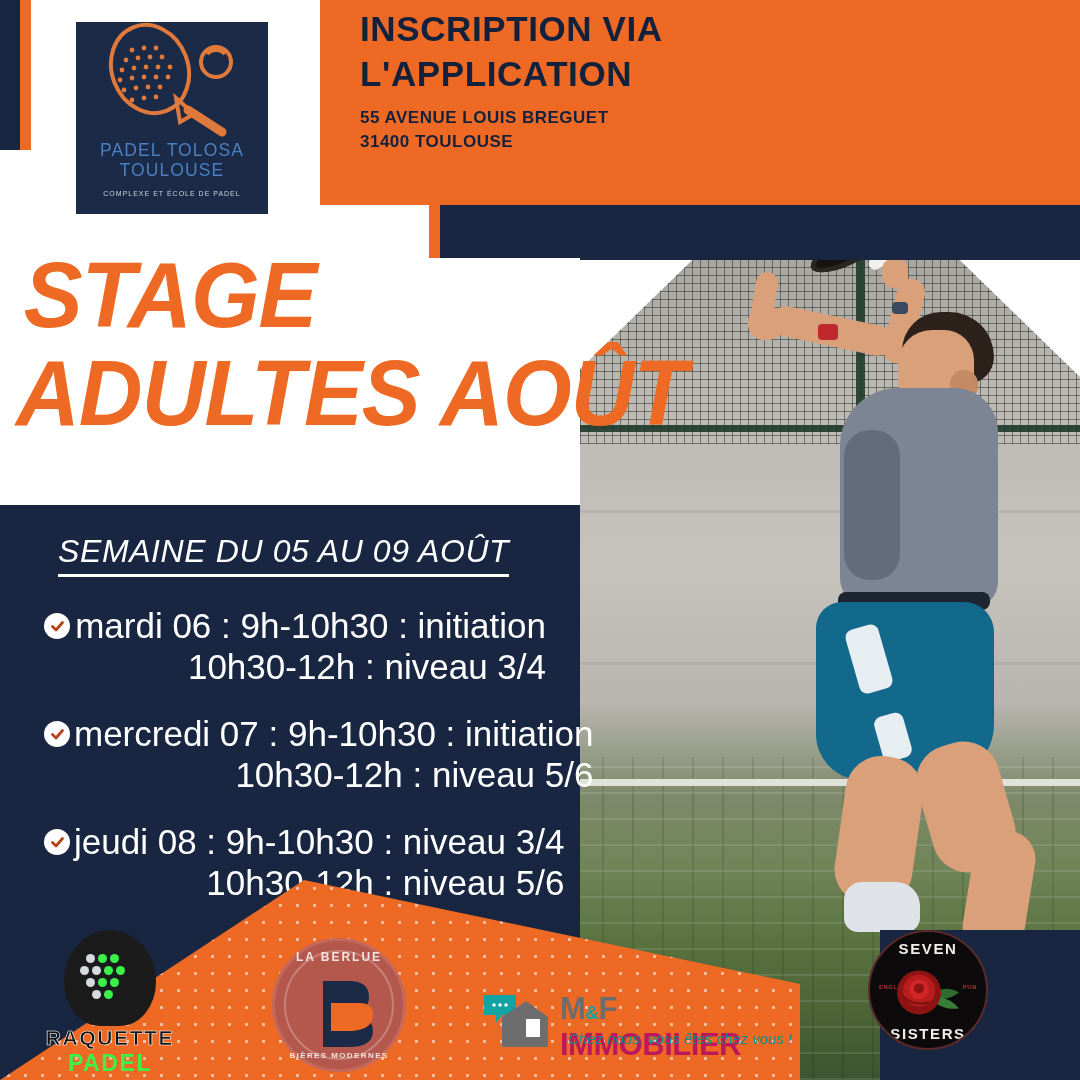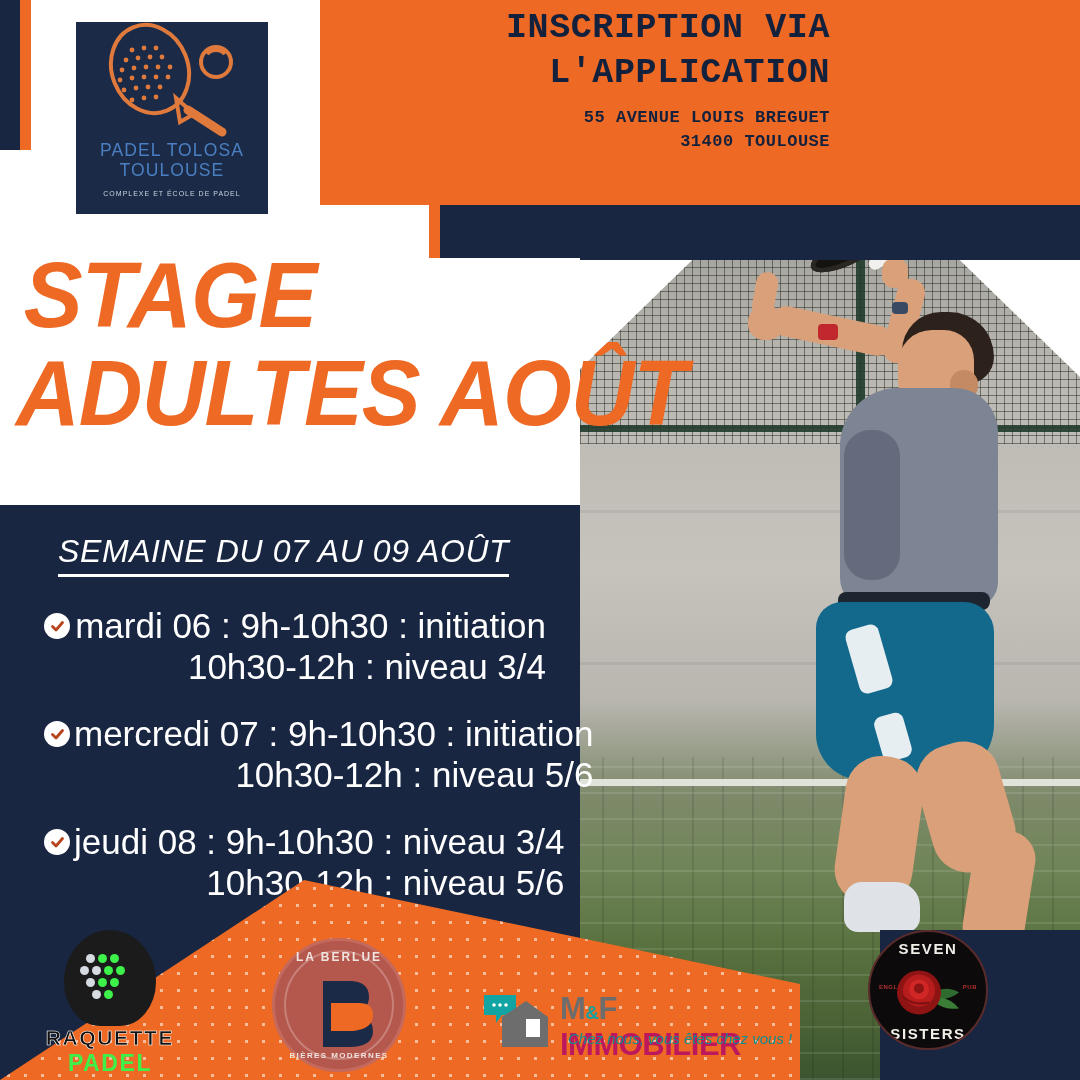--- a/index.html
+++ b/index.html
@@ -112,21 +112,21 @@
   }
 
   
   .insc-hex{
     position:absolute;left:320px;top:-175px;width:900px;height:380px;
     background:#ee6a24;
     clip-path:polygon(50% 0%, 100% 27%, 100% 100%, 0% 100%, 0% 27%);
   }
   .insc-text{
     position:absolute;left:360px;top:0px;width:470px;
-    text-align:right;color:#14213d;font-family:Liberation Mono, monospace;
+    text-align:left;color:#14213d;
   }
   .insc-l1,.insc-l2{
     font-weight:bold;font-size:35px;letter-spacing:.6px;line-height:45px;
     text-transform:uppercase;
   }
   .insc-l1{margin-top:6px;}
   .insc-addr1,.insc-addr2{
     font-weight:bold;font-size:17px;letter-spacing:.5px;line-height:24px;
     text-transform:uppercase;
   }
@@ -351,21 +351,21 @@
     <div class="logo-name">TOULOUSE</div>
     <div class="logo-sub">COMPLEXE ET ÉCOLE DE PADEL</div>
   </div>
 
   <div class="title-zone">
     <div class="title-line l1">STAGE</div>
     <div class="title-line l2">ADULTES AOÛT</div>
   </div>
 
   <div class="sched-panel">
-    <div class="sched-title">SEMAINE DU 07 AU 09 AOÛT</div>
+    <div class="sched-title">SEMAINE DU 05 AU 09 AOÛT</div>
 
     <div class="sched-list">
 
       <div class="sched-item">
         <div class="check">
           <svg width="15" height="15" viewBox="0 0 15 15">
               <path d="M2.5 7.5 L6 11 L12.5 3.5" stroke="#b5431b" stroke-width="2.8" fill="none" stroke-linecap="round" stroke-linejoin="round"></path>
             </svg>
         </div>
         <div class="sched-lines">

